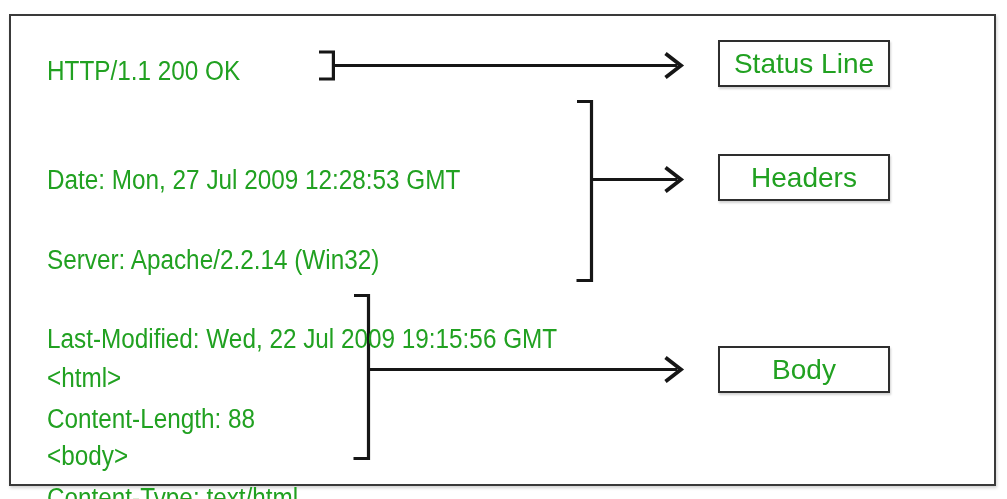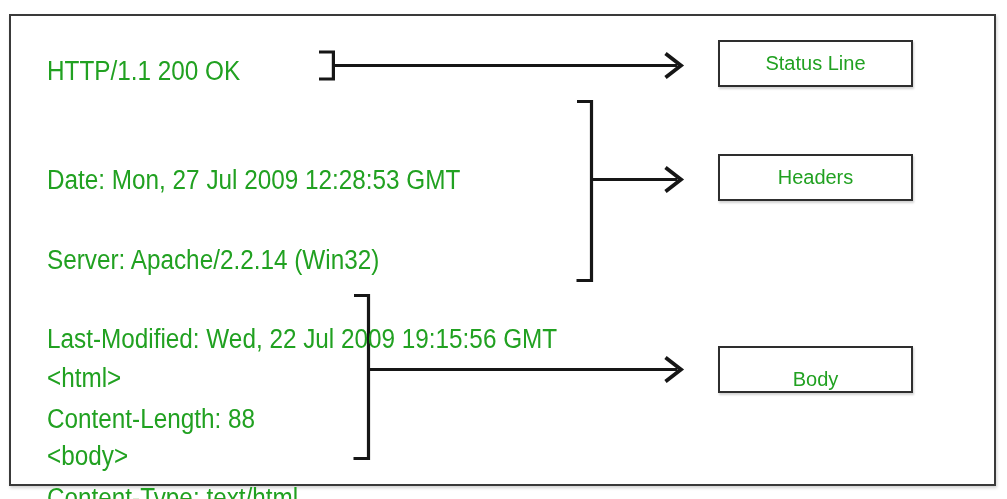--- a/index.html
+++ b/index.html
@@ -40,31 +40,31 @@
     font-size: 27px;
     transform: scaleX(0.9);
     transform-origin: 0 0;
     white-space: pre;
   }
   .gtext.status  { left: 47px; top: 58px;  line-height: 26px; }
   .gtext.headers { left: 47px; top: 114px; line-height: 26.5px; }
   .gtext.bodytxt { left: 47px; top: 313px; line-height: 26px; }
   .label-box {
     position: absolute; left: 718px;
-    width: 195px; height: 47px;
+    width: 172px; height: 47px;
     background: var(--background);
     border: 2px solid var(--box-border);
     box-shadow: 1px 2px 2px rgba(0,0,0,0.18);
     display: flex; align-items: center; justify-content: center;
     color: var(--text-green);
-    font-size: 20px;
+    font-size: 28px;
   }
   .label-box.status  { top: 40px; }
   .label-box.headers { top: 154px; justify-content: center; }
-  .label-box.bodybox { top: 346px; align-items: flex-end; }
+  .label-box.bodybox { top: 346px; }
 </style>
 </head>
 <body>
 
 <div class="frame"></div>
 
 <svg class="overlay" viewBox="0 0 1007 499" aria-hidden="true">
 
   <path d="M319 52 L333.4 52 L333.4 79 L319 79"></path>
   <path d="M333 65.5 L677.5 65.5"></path>

